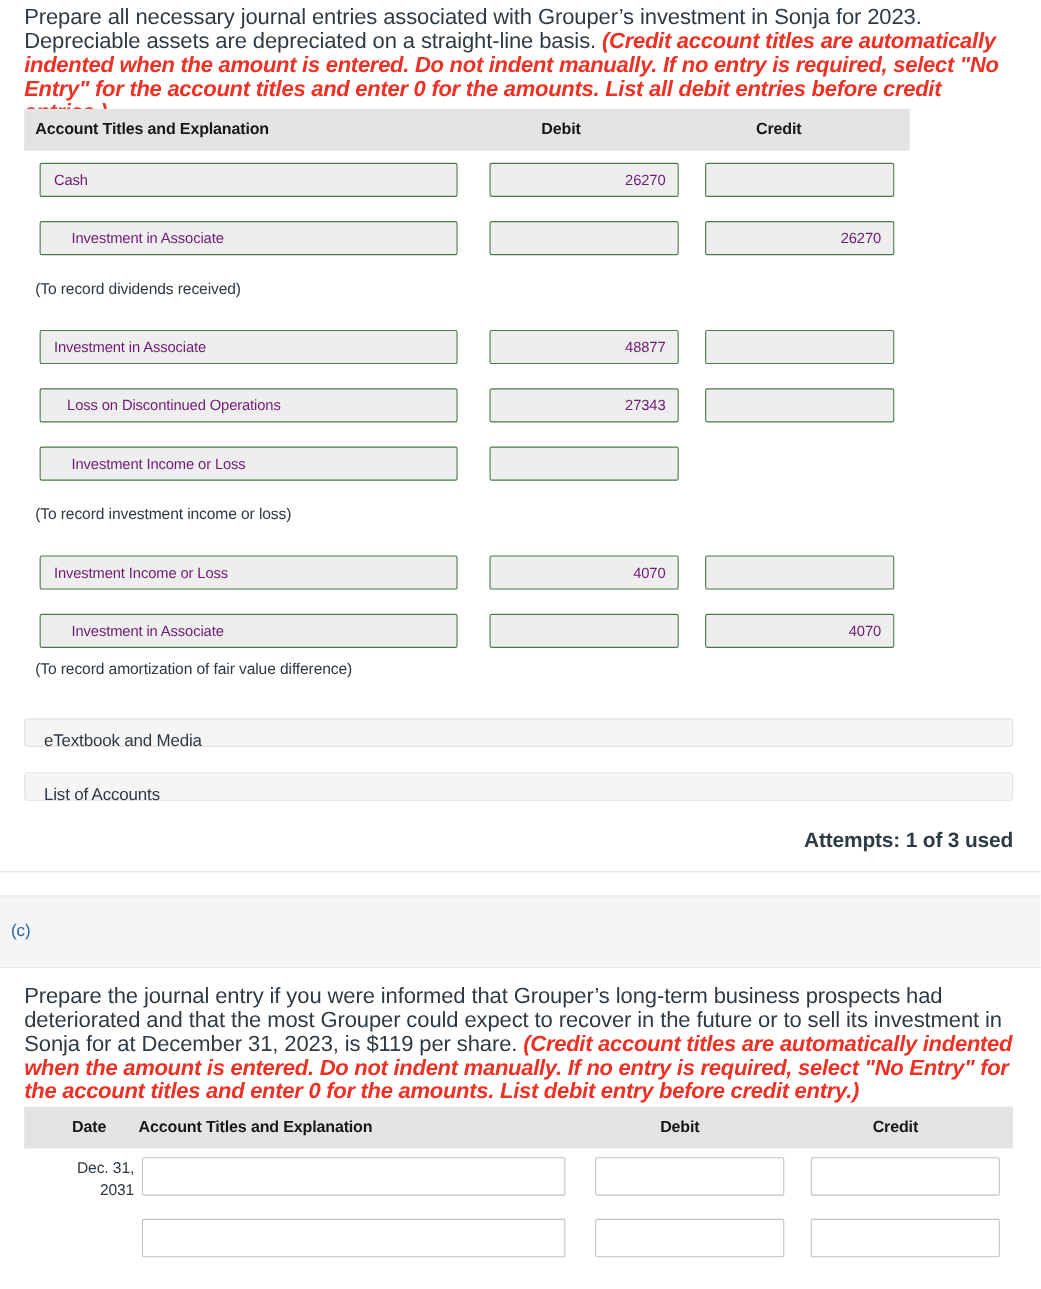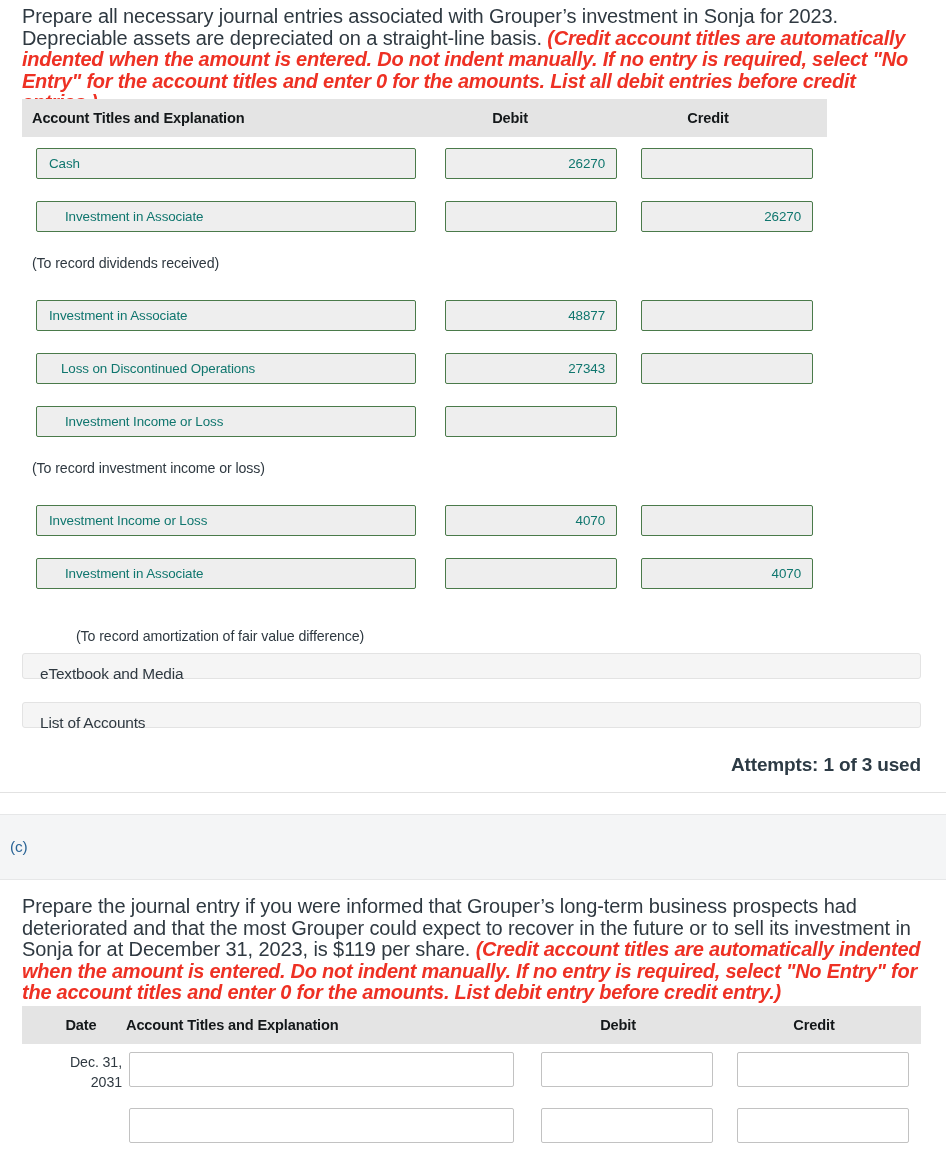--- a/index.html
+++ b/index.html
@@ -71,21 +71,21 @@
     position: relative;
     height: 53px;
   }
   .fld {
     position: absolute;
     height: 31px;
     background: #eeeeee;
     border: 1px solid #4a7a4a;
     border-radius: 2px;
     font-size: 13.4px;
-    color: #0f766e;
+    color: #701a75;
     line-height: 29px;
     letter-spacing: -0.1px;
     white-space: nowrap;
     overflow: hidden;
   }
   .fld.acct   { left: 14px;  width: 380px; padding-left: 12px; }
   .fld.acct.indent { padding-left: 28px; }
   .fld.debit  { left: 423px; width: 172px; padding-right: 11px; text-align: right; }
   .fld.credit { left: 619px; width: 172px; padding-right: 11px; text-align: right; }
 
@@ -243,21 +243,21 @@
         <div class="fld acct" style="top: 11px;">Investment Income or Loss</div>
         <div class="fld debit" style="top: 11px;">4070</div>
         <div class="fld credit" style="top: 11px;"></div>
       </div>
       <div class="jrow">
         <div class="fld acct indent" style="top: 11px;">Investment in Associate</div>
         <div class="fld debit" style="top: 11px;"></div>
         <div class="fld credit" style="top: 11px;">4070</div>
       </div>
       <div class="jrow" style="height: 46px;">
-        <div class="memo" style="top: 28px; margin-left: 44px;">(To record amortization of fair value difference)</div>
+        <div class="memo" style="top: 1px;">(To record amortization of fair value difference)</div>
       </div>
     </div>
 </div>
 
 <div class="panel" id="panel-etextbook">
   <span>eTextbook and Media</span>
 </div>
 <div class="panel" id="panel-accounts">
   <span>List of Accounts</span>
 </div>

